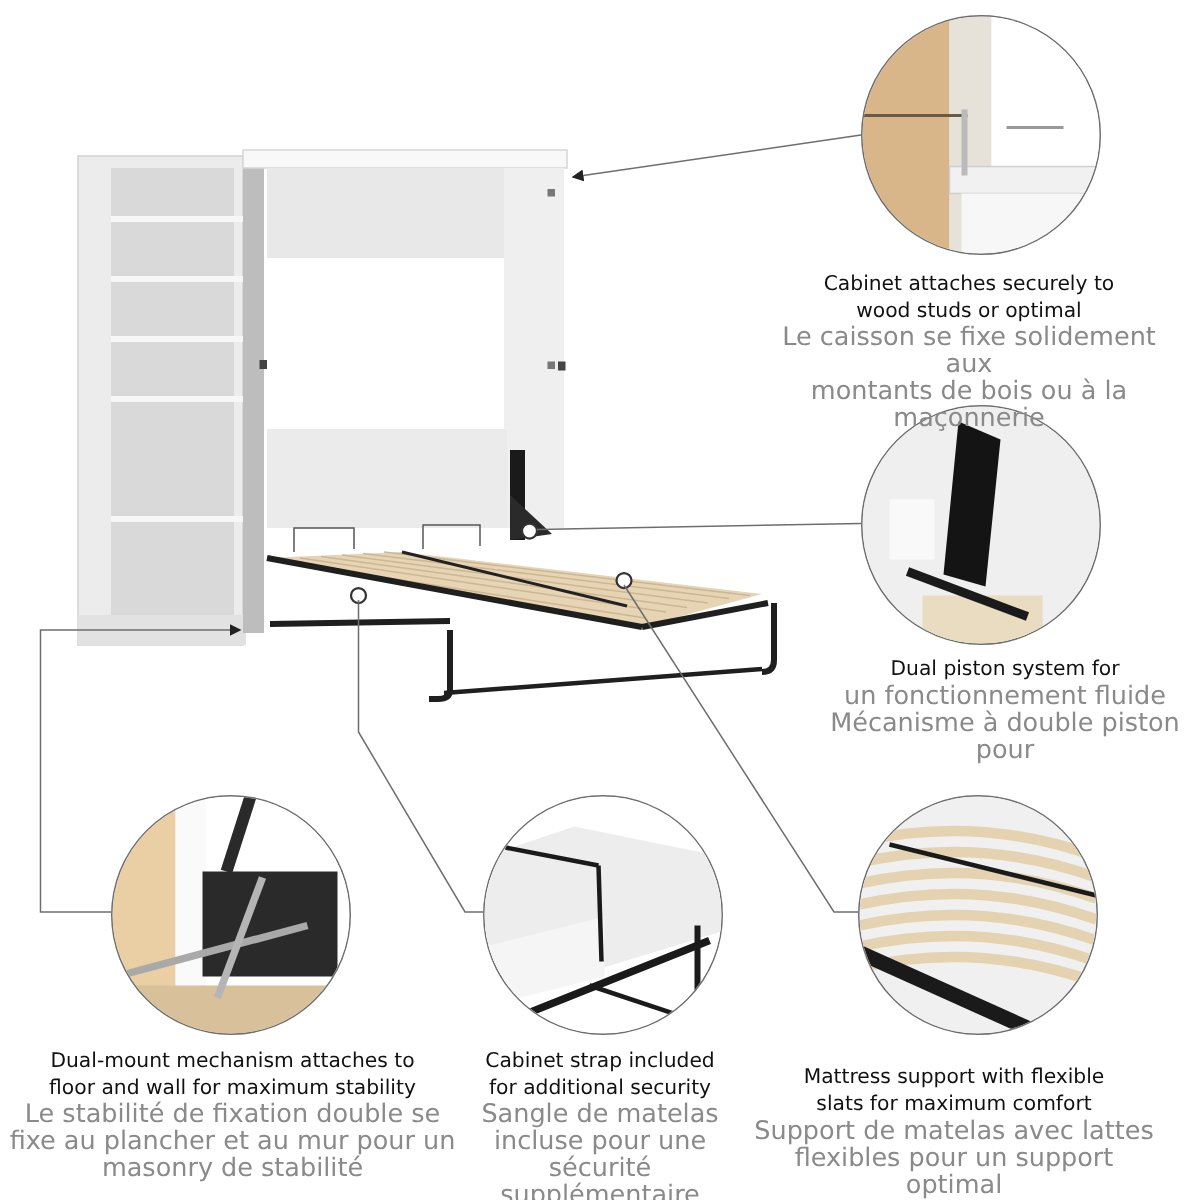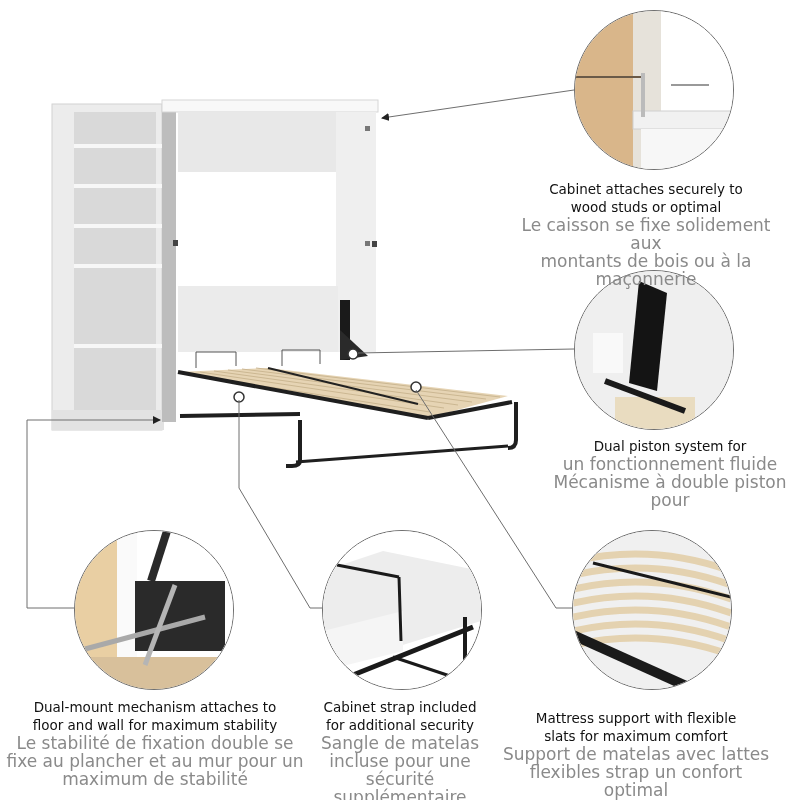--- a/index.html
+++ b/index.html
@@ -163,29 +163,29 @@
   <span class="en">Dual piston system for</span>
   <span class="fr">un fonctionnement fluide</span>
   <span class="fr">Mécanisme à double piston pour</span>
 </div>
 
 <div class="caption" style="left:0px;top:698px;width:310px;">
   <span class="en">Dual-mount mechanism attaches to</span>
   <span class="en">floor and wall for maximum stability</span>
   <span class="fr">Le stabilité de fixation double se</span>
   <span class="fr">fixe au plancher et au mur pour un</span>
-  <span class="fr">maximum de stabilité</span>
+  <span class="fr">masonry de stabilité</span>
 </div>
 
 <div class="caption" style="left:300px;top:698px;width:200px;">
   <span class="en">Cabinet strap included</span>
   <span class="en">for additional security</span>
   <span class="fr">Sangle de matelas</span>
   <span class="fr">incluse pour une sécurité</span>
   <span class="fr">supplémentaire</span>
 </div>
 
 <div class="caption" style="left:501px;top:698px;width:270px;margin-top:11px;">
   <span class="en">Mattress support with flexible</span>
   <span class="en">slats for maximum comfort</span>
   <span class="fr">Support de matelas avec lattes</span>
-  <span class="fr">flexibles strap un confort optimal</span>
+  <span class="fr">flexibles pour un support optimal</span>
 </div>
 
 </body></html>

